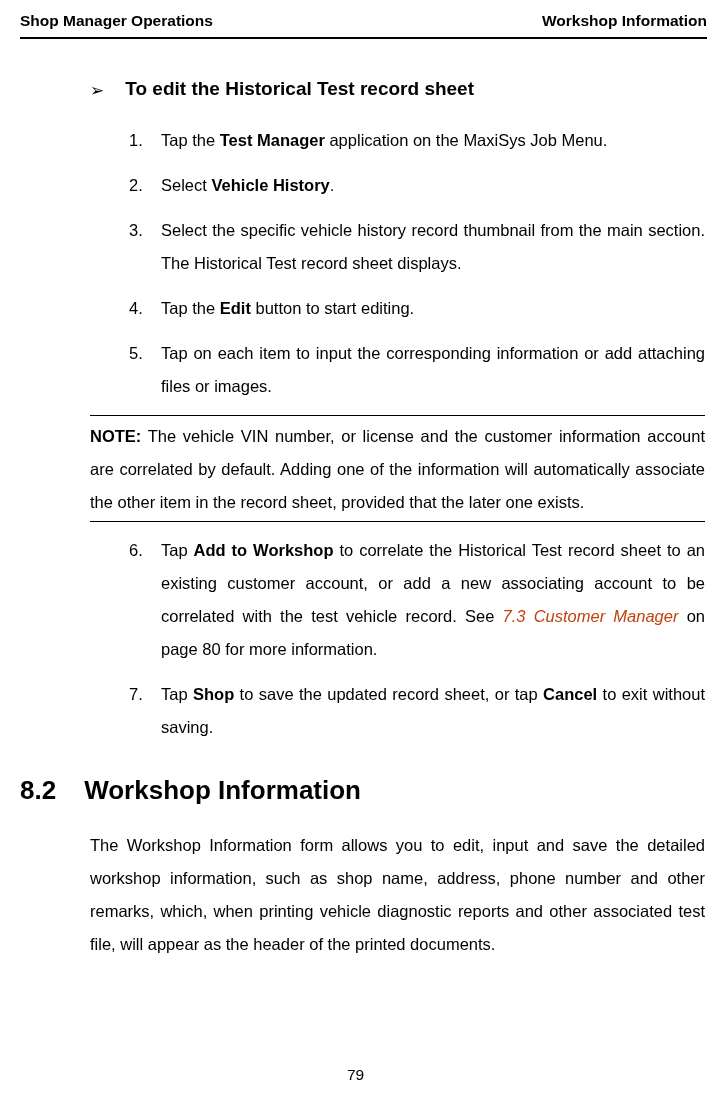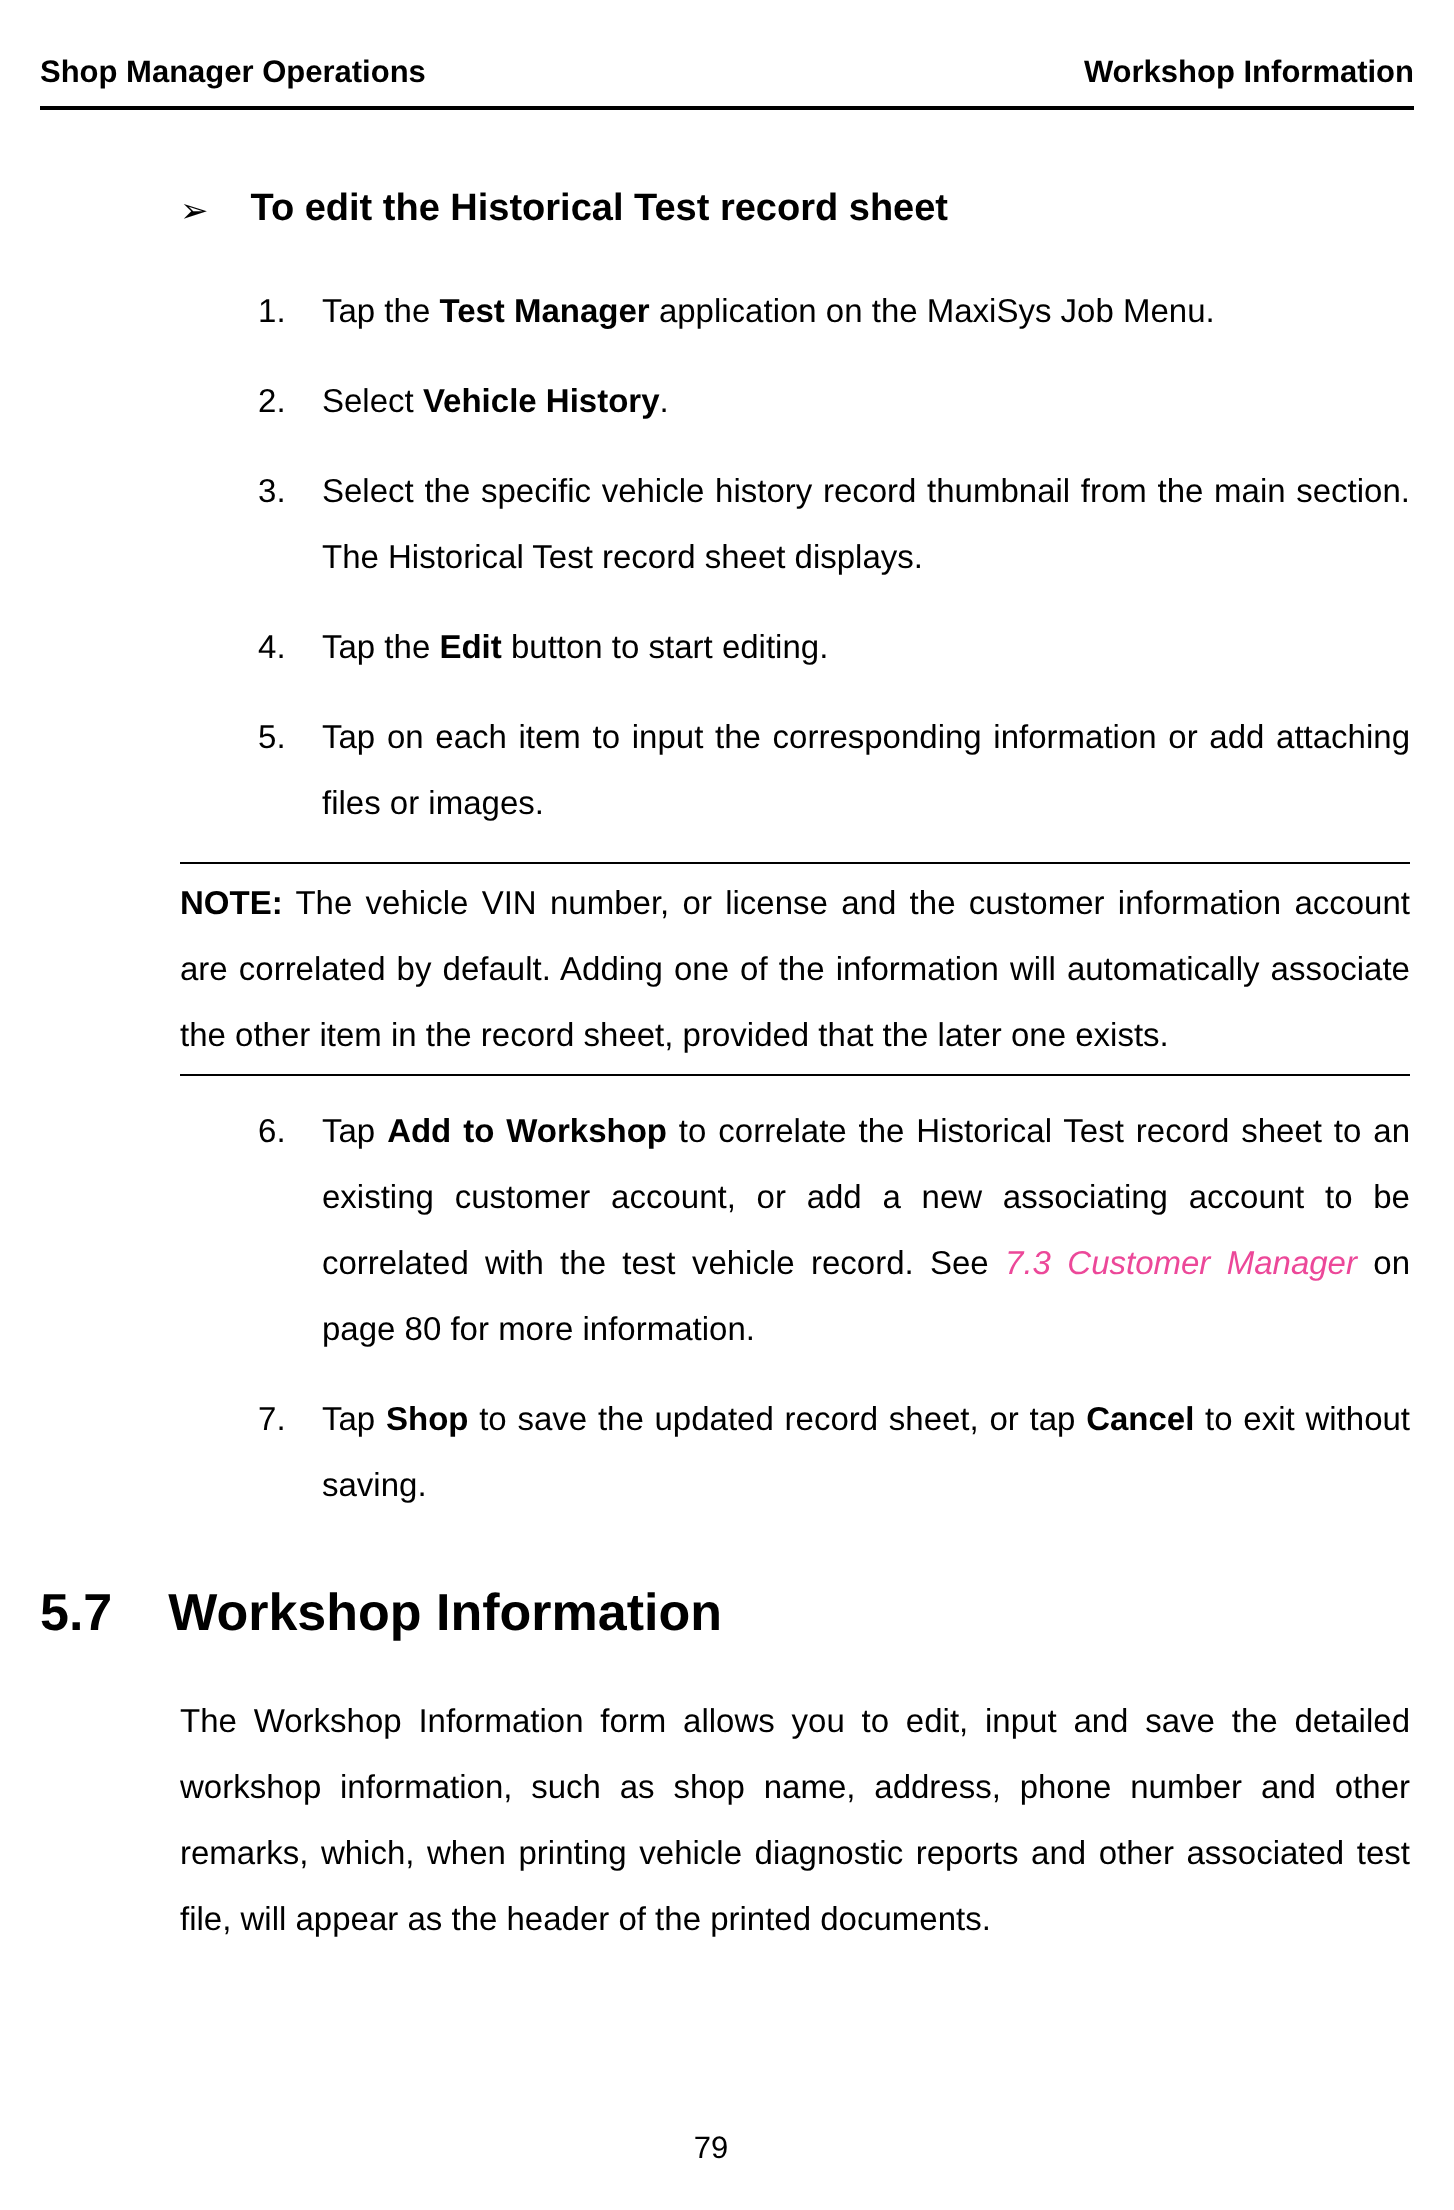--- a/index.html
+++ b/index.html
@@ -8,21 +8,21 @@
       font-size: 16.5px;
       line-height: 1.9;
       color: #000;
       background: #fff;
       width: 727px;
       height: 1105px;
       position: relative;
       padding: 0;
     }
     .page {
-      padding: 22px 20px 0 20px;
+      padding: 6px 20px 0 20px;
     }
     .header {
       display: flex;
       justify-content: space-between;
       font-weight: bold;
       font-size: 15.5px;
       padding-bottom: 2px;
       border-bottom: 2px solid #000;
       margin-bottom: 32px;
     }
@@ -69,21 +69,21 @@
     .bold { font-weight: bold; }
     .note-box {
       border-top: 1.5px solid #000;
       border-bottom: 1.5px solid #000;
       margin: 8px 0 12px 0;
       padding: 4px 0 2px 0;
       text-align: justify;
       line-height: 2.0;
     }
     .xref {
-      color: #ec4899;
+      color: #c2410c;
       font-style: italic;
     }
     .section-heading {
       display: flex;
       align-items: baseline;
       margin-top: 22px;
       margin-bottom: 14px;
       margin-left: -70px;
     }
     .section-num {
@@ -137,21 +137,21 @@
     <div class="note-box">
       <span class="bold">NOTE:</span><span> The vehicle VIN number, or license and the customer information account are correlated by default. Adding one of the information will automatically associate the other item in the record sheet, provided that the later one exists.</span>
     </div>
 
     <ol class="steps" start="6" style="counter-reset: step 5;">
       <li><span>Tap </span><span class="bold">Add to Workshop</span><span> to correlate the Historical Test record sheet to an existing customer account, or add a new associating account to be correlated with the test vehicle record. See </span><span class="xref">7.3 Customer Manager</span><span> on page 80 for more information.</span></li>
       <li><span>Tap </span><span class="bold">Shop</span><span> to save the updated record sheet, or tap </span><span class="bold">Cancel</span><span> to exit without saving.</span></li>
     </ol>
 
     <div class="section-heading">
-      <span class="section-num">5.7</span>
+      <span class="section-num">8.2</span>
       <span class="section-title">Workshop Information</span>
     </div>
 
     <p class="body-para">The Workshop Information form allows you to edit, input and save the detailed workshop information, such as shop name, address, phone number and other remarks, which, when printing vehicle diagnostic reports and other associated test file, will appear as the header of the printed documents.</p>
 
   </div>
 
 </div>
 
 <div class="page-number">79</div>

